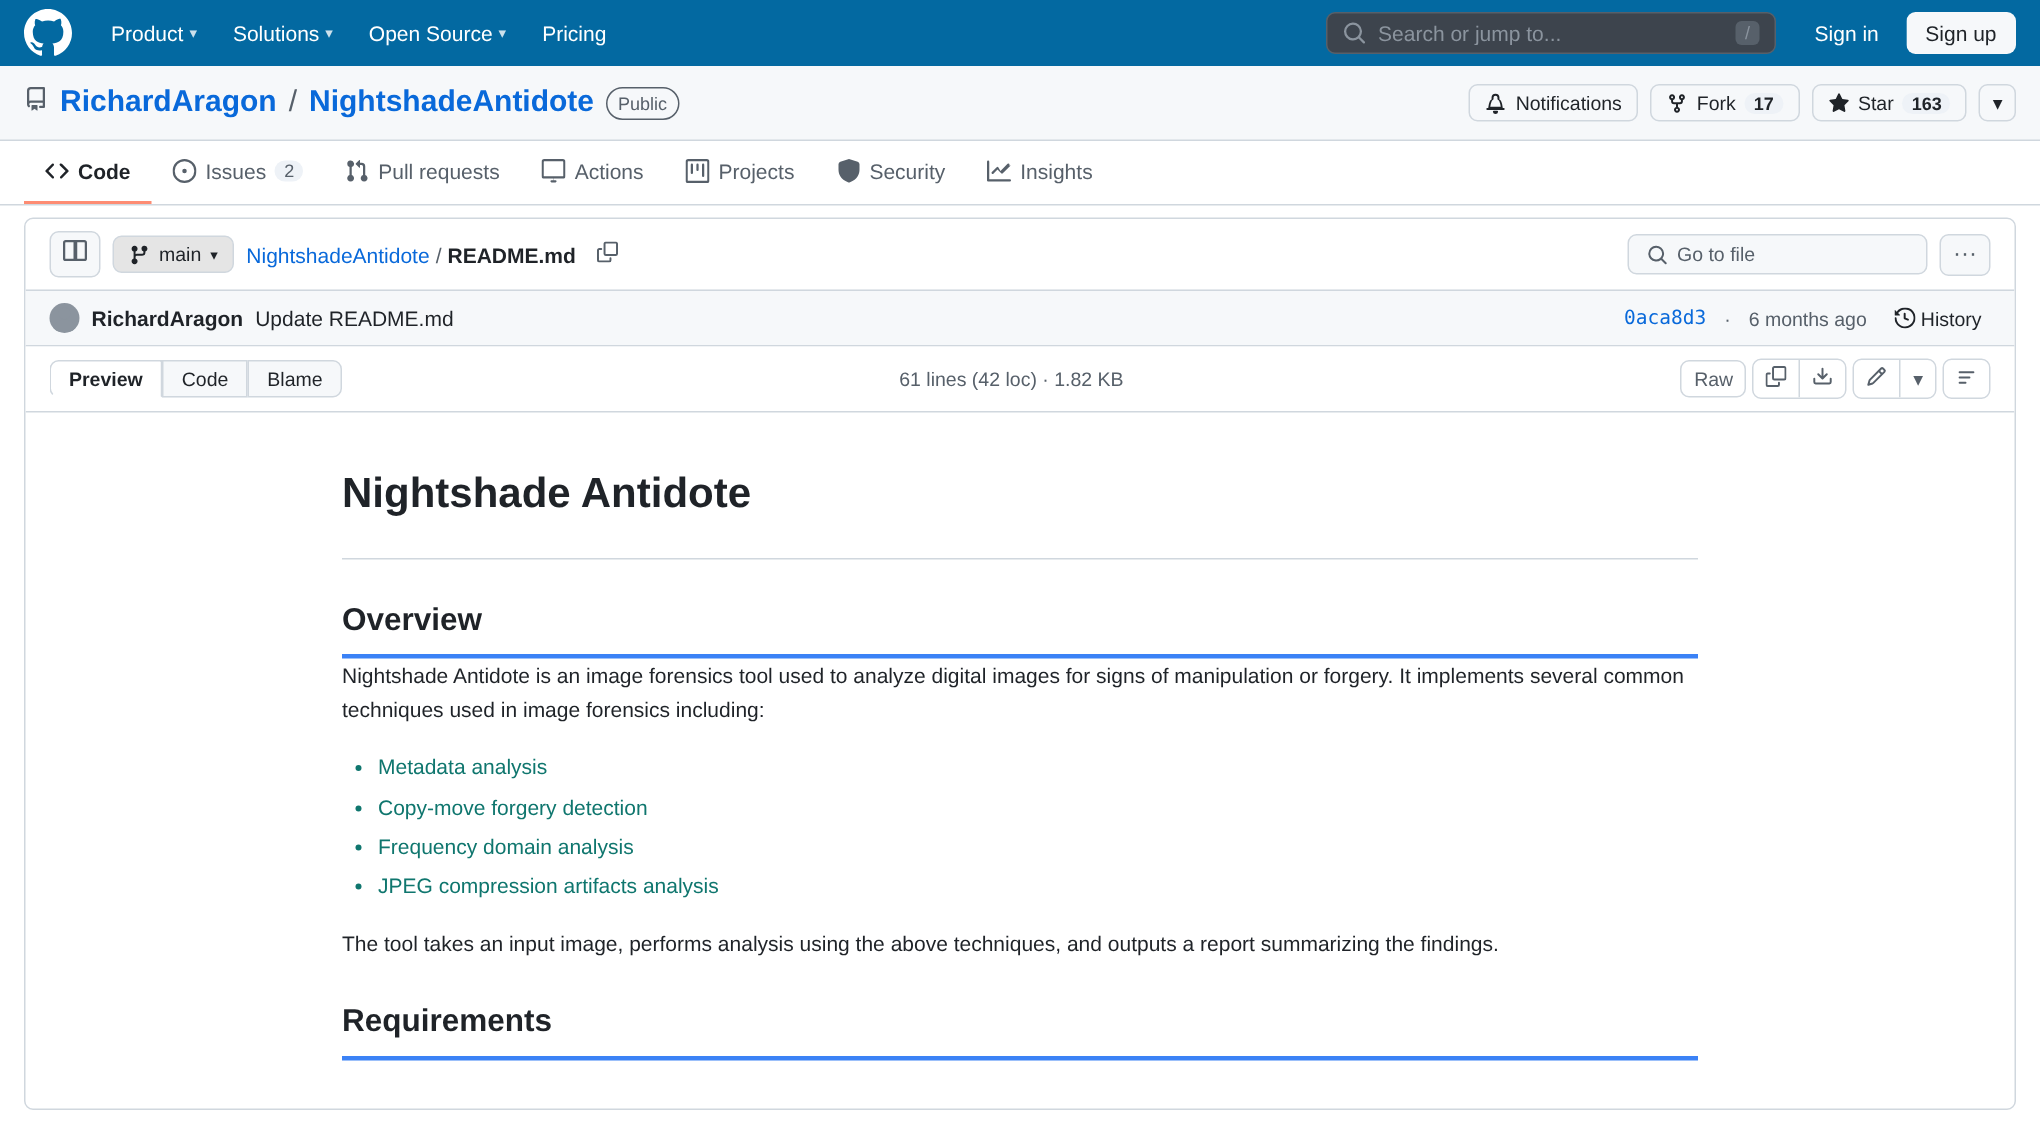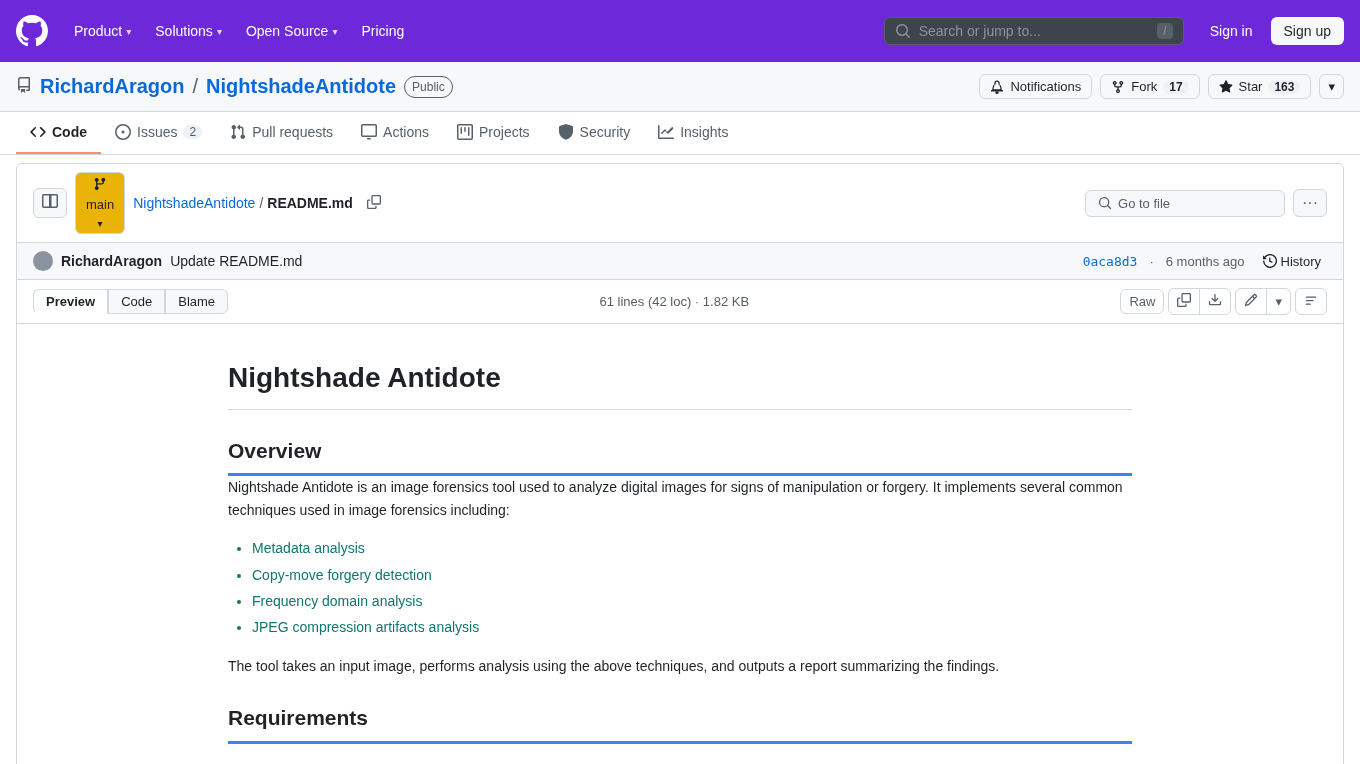--- a/index.html
+++ b/index.html
@@ -1,24 +1,24 @@
 <!DOCTYPE html>
 <html><head>
   <meta charset="utf-8">
   <style>
     * { box-sizing: border-box; margin: 0; padding: 0; }
     body { font-family: -apple-system, BlinkMacSystemFont, "Segoe UI", Helvetica, Arial, sans-serif; font-size: 14px; color: #1f2328; background: #ffffff; }
 
     
     .top-nav {
-      background: #6d28d9;
+      background: #0369a1;
       display: flex;
       align-items: center;
       padding: 0 16px;
-      height: 62px;
+      height: 44px;
       gap: 16px;
     }
     .top-nav .logo { color: #fff; display: flex; align-items: center; flex-shrink: 0; }
     .top-nav .logo svg { width: 32px; height: 32px; fill: #fff; }
     .nav-links { display: flex; align-items: center; gap: 4px; flex: 1; }
     .nav-item {
       color: #fff;
       background: none;
       border: none;
       padding: 6px 10px;
@@ -179,28 +179,27 @@
       border-radius: 6px;
       padding: 4px 8px;
       cursor: pointer;
       color: #57606a;
       font-size: 16px;
     }
     .branch-btn {
       display: flex;
       align-items: center;
       gap: 6px;
-      background: #eab308;
+      background: #e5e5e5;
       border: 1px solid #d0d7de;
       border-radius: 6px;
       padding: 4px 10px;
       font-size: 13px;
       cursor: pointer;
       color: #1f2328;
-      flex-direction: column;
     }
     .file-path {
       display: flex;
       align-items: center;
       gap: 4px;
       font-size: 14px;
     }
     .file-path a { color: #0969da; text-decoration: none; }
     .file-path .sep { color: #57606a; }
     .file-path .filename { font-weight: 600; color: #1f2328; }
@@ -324,21 +323,21 @@
     .readme-content {
       padding: 32px 48px;
       max-width: 1000px;
       margin: 0 auto;
       line-height: 1.6;
     }
     .readme-content h1 {
       font-size: 2em;
       font-weight: 600;
       margin-bottom: 16px;
-      padding-bottom: 8px;
+      padding-bottom: 20px;
       border-bottom: 1px solid #d0d7de;
     }
     .readme-content h2 {
       font-size: 1.5em;
       font-weight: 600;
       margin-top: 24px;
       margin-bottom: 0;
       padding-bottom: 6px;
       border-bottom: 3px solid #3b82f6;
     }

